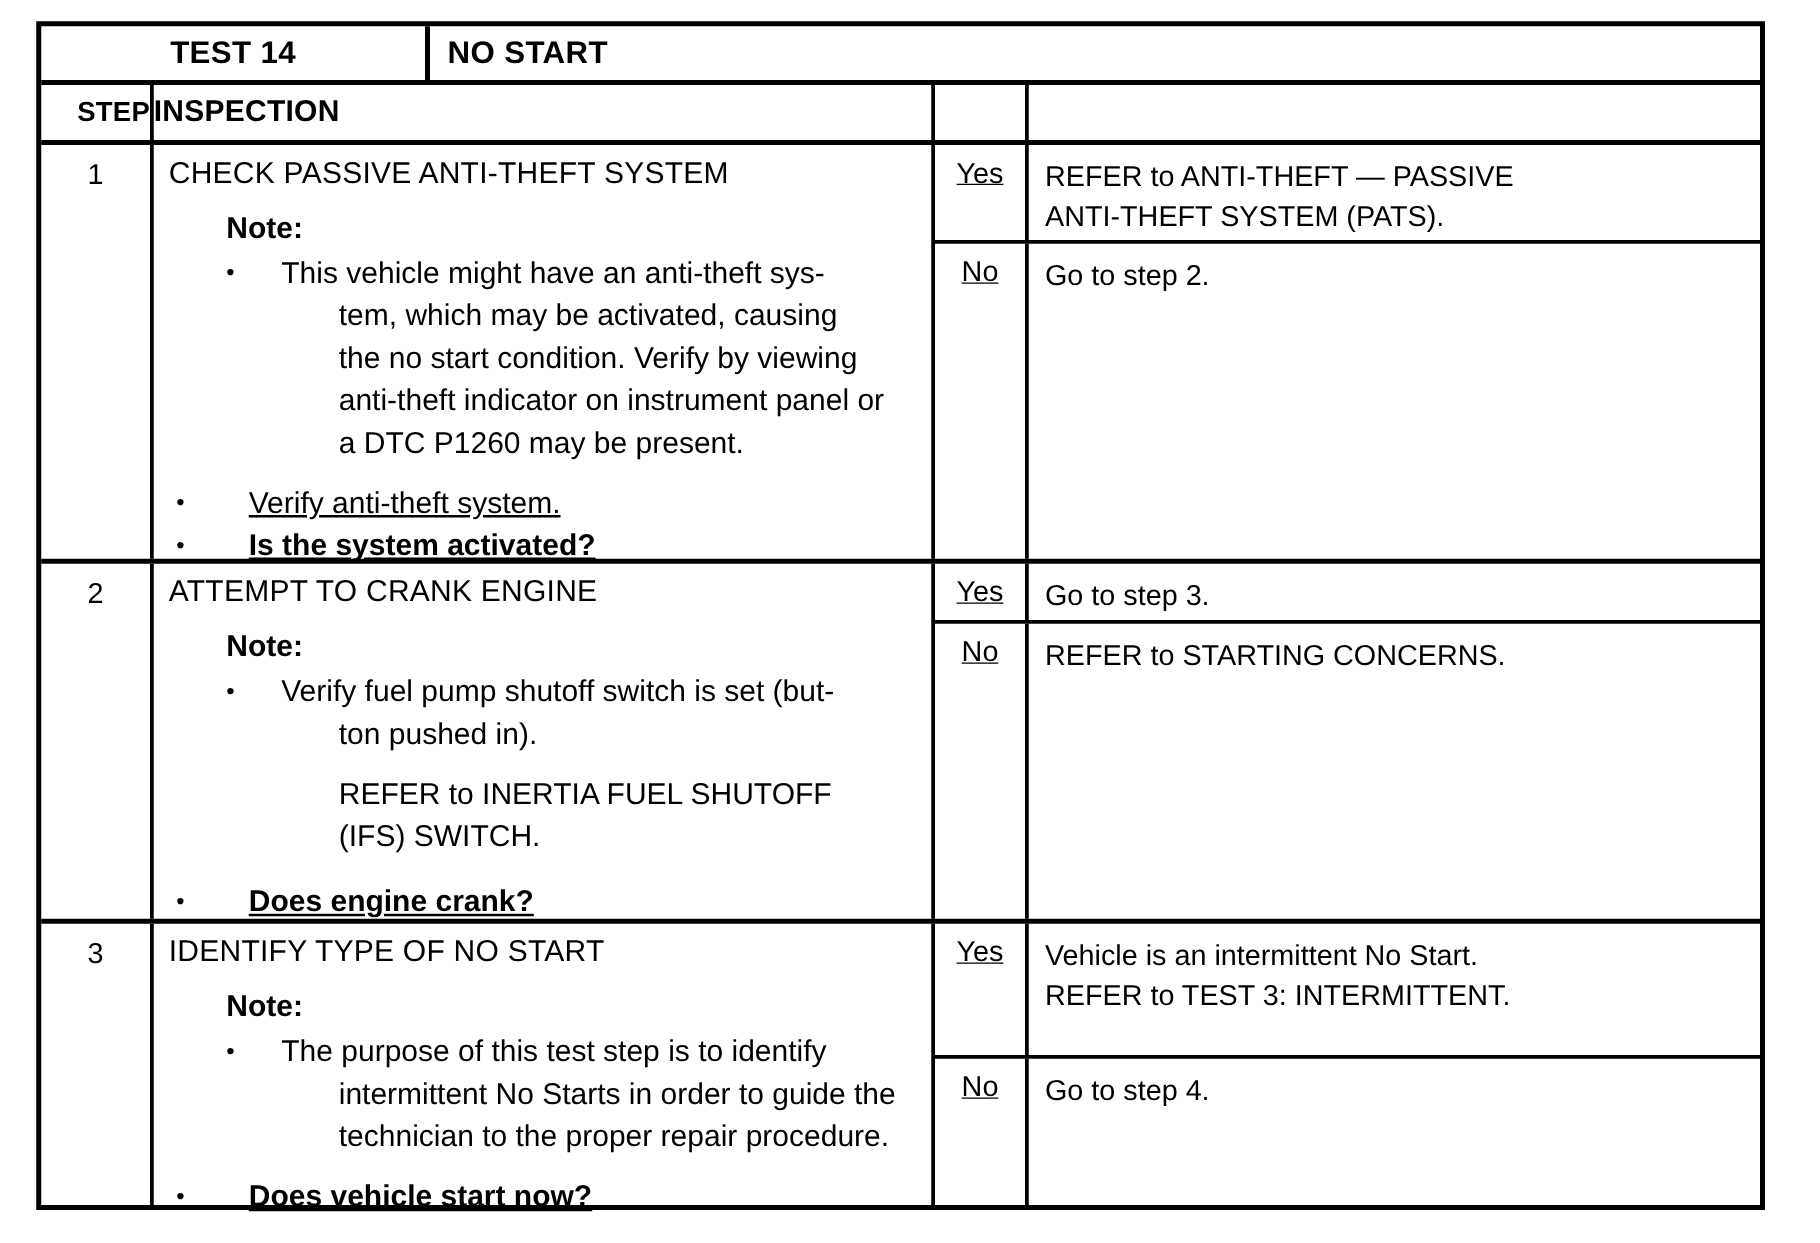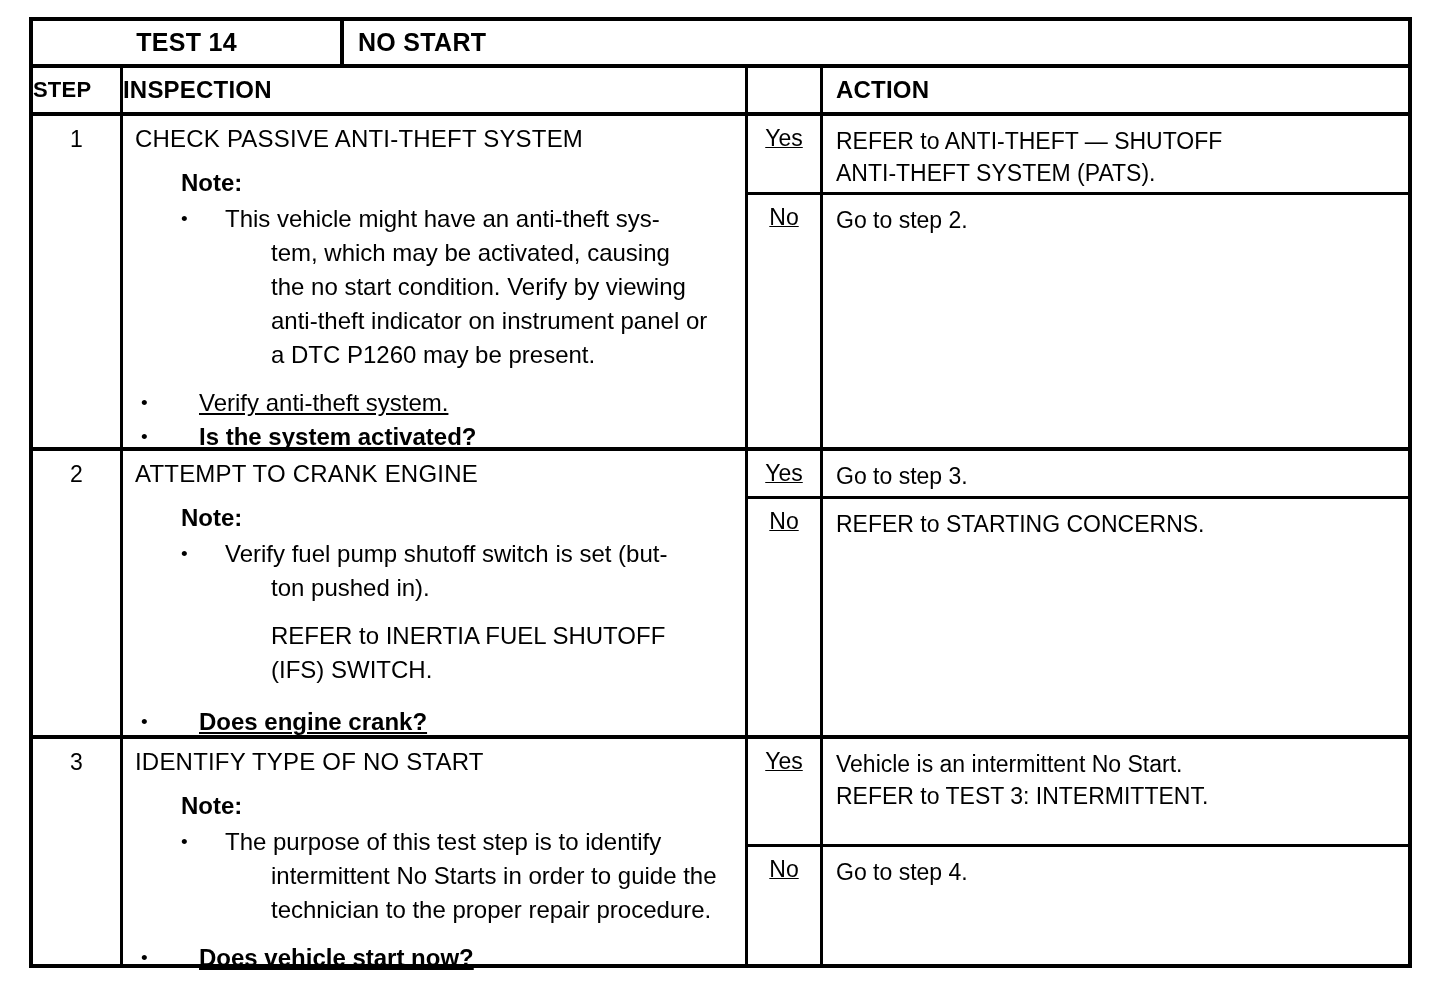--- a/index.html
+++ b/index.html
@@ -68,21 +68,21 @@
     height: 48px;
     box-sizing: border-box;
     border-bottom: 4px solid #000;
   }
   .ch-step {
     width: 90px;
     box-sizing: border-box;
     border-right: 3px solid #000;
     display: flex;
     align-items: center;
-    justify-content: flex-start;
+    justify-content: flex-end;
   }
   .ch-inspection {
     width: 625px;
     box-sizing: border-box;
     border-right: 3px solid #000;
     display: flex;
     align-items: center;
   }
   .ch-yesno {
     width: 75px;
@@ -230,23 +230,20 @@
     </div>
 
     <div class="colhead-row">
       <div class="ch-step">
         <span>STEP</span>
       </div>
       <div class="ch-inspection">
         <span>INSPECTION</span>
       </div>
       <div class="ch-yesno"></div>
-      <div class="ch-action">
-        <span>ACTION</span>
-      </div>
     </div>
 
     <div class="step-row" style="height:335px;">
       <div class="cell-step">
         <span>1</span>
       </div>
       <div class="cell-inspection">
         <div class="insp-title">CHECK PASSIVE ANTI-THEFT SYSTEM</div>
         <div class="note-label">Note:</div>
         <div class="bullet-line note-bullet">
@@ -270,21 +267,21 @@
           <span class="dot">•</span>
           <span class="btext bold">Is the system activated?</span>
         </div>
       </div>
       <div class="right-stack">
         <div class="branch top" style="height:79px;">
           <div class="branch-label">
             <span>Yes</span>
           </div>
           <div class="branch-text">
-            <div class="line">REFER to ANTI-THEFT — SHUTOFF</div>
+            <div class="line">REFER to ANTI-THEFT — PASSIVE</div>
             <div class="line">ANTI-THEFT SYSTEM (PATS).</div>
           </div>
         </div>
         <div class="branch" style="flex:1;">
           <div class="branch-label">
             <span>No</span>
           </div>
           <div class="branch-text">
             <div class="line">Go to step 2.</div>
           </div>

